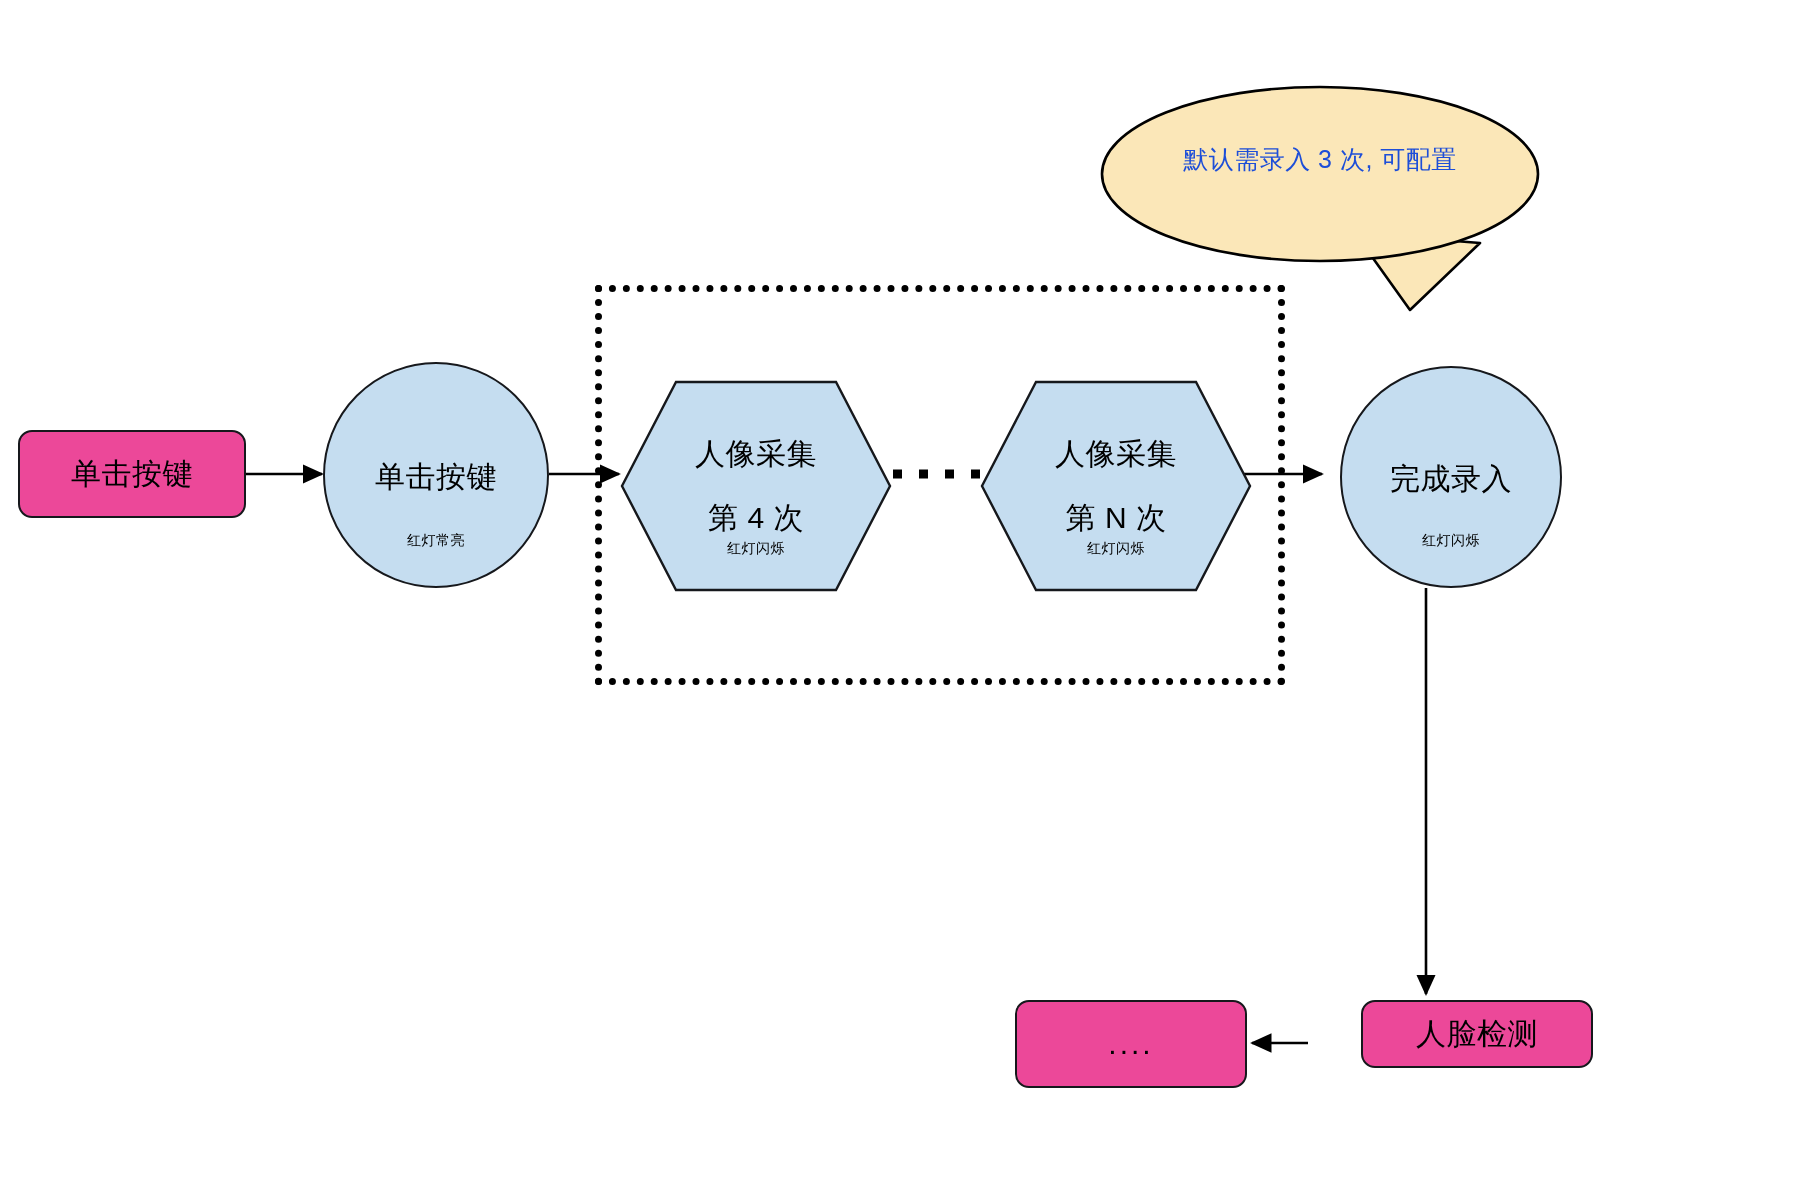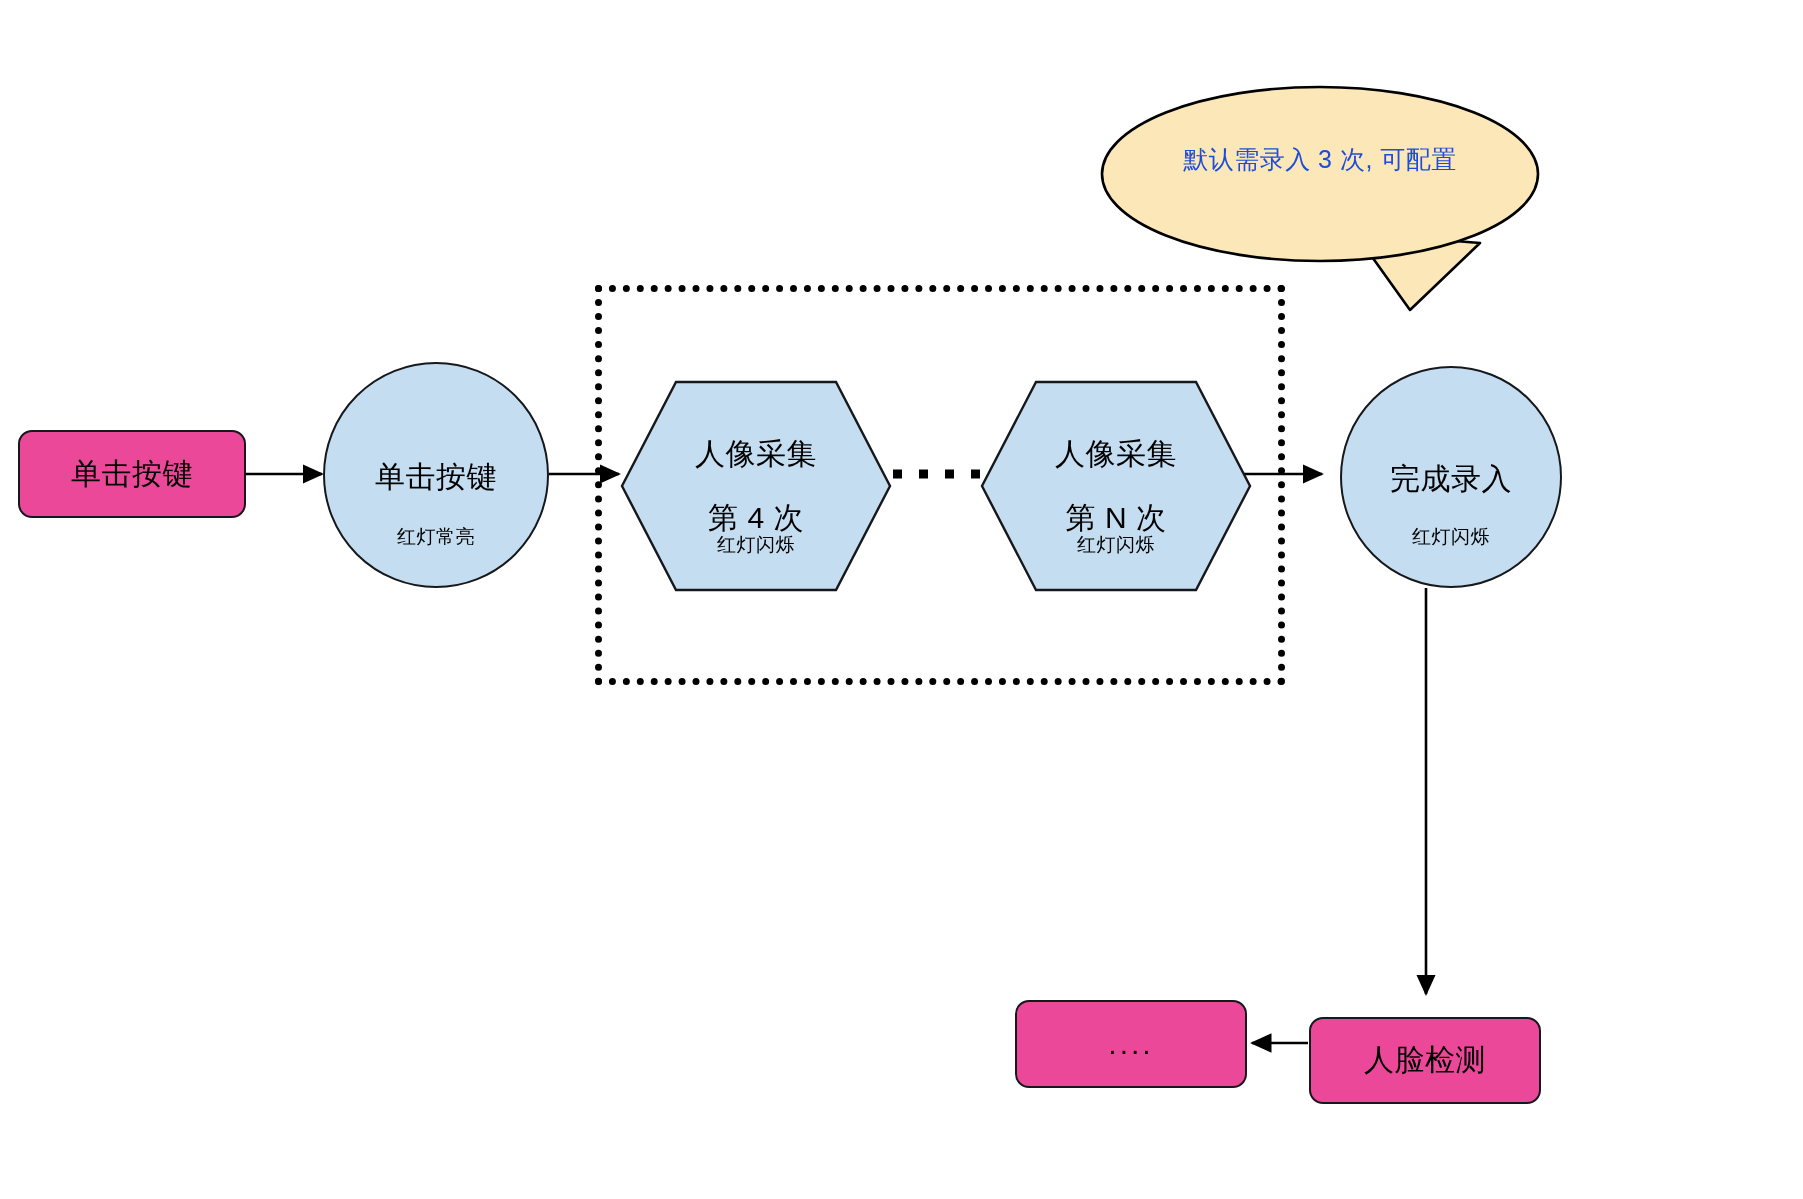--- a/index.html
+++ b/index.html
@@ -37,21 +37,21 @@
   .node-label {
     color: #000000;
     text-align: center;
     line-height: 1.15;
     letter-spacing: 0.5px;
   }
   .label-main {
     font-size: 30px;
   }
   .label-sub {
-    font-size: 19px;
+    font-size: 14px;
   }
 
   
   .rrect {
     background: #ec4899;
     border: 2.2px solid #16181c;
     border-radius: 14px;
   }
 
   
@@ -178,21 +178,21 @@
       <span class="node-label label-main hex-line2">第 N 次</span>
       <span class="node-label label-sub hex-sub">红灯闪烁</span>
     </div>
   </div>
 
   <div class="node circle-node" style="left:1340px; top:366px; width:222px; height:222px;">
     <span class="node-label label-main">完成录入</span>
     <span class="node-label label-sub" style="bottom:38px;">红灯闪烁</span>
   </div>
 
-  <div class="node rrect" style="left:1309px; top:1000px; width:232px; height:87px;margin-top:17px;">
+  <div class="node rrect" style="left:1361px; top:1000px; width:232px; height:68px;">
     <span class="node-label label-main">人脸检测</span>
   </div>
 
   <div class="node rrect" style="left:1015px; top:1000px; width:232px; height:88px;">
     <span class="node-label label-main" style="letter-spacing:3px;">....</span>
   </div>
 
   <div id="callout" style="left:1100px; top:85px; width:440px; height:178px;">
     <svg width="440" height="178" viewBox="0 0 440 178" xmlns="http://www.w3.org/2000/svg">
       <ellipse cx="220" cy="89" rx="218" ry="87" fill="#fbe7b8" stroke="#000000" stroke-width="2.6"></ellipse>

